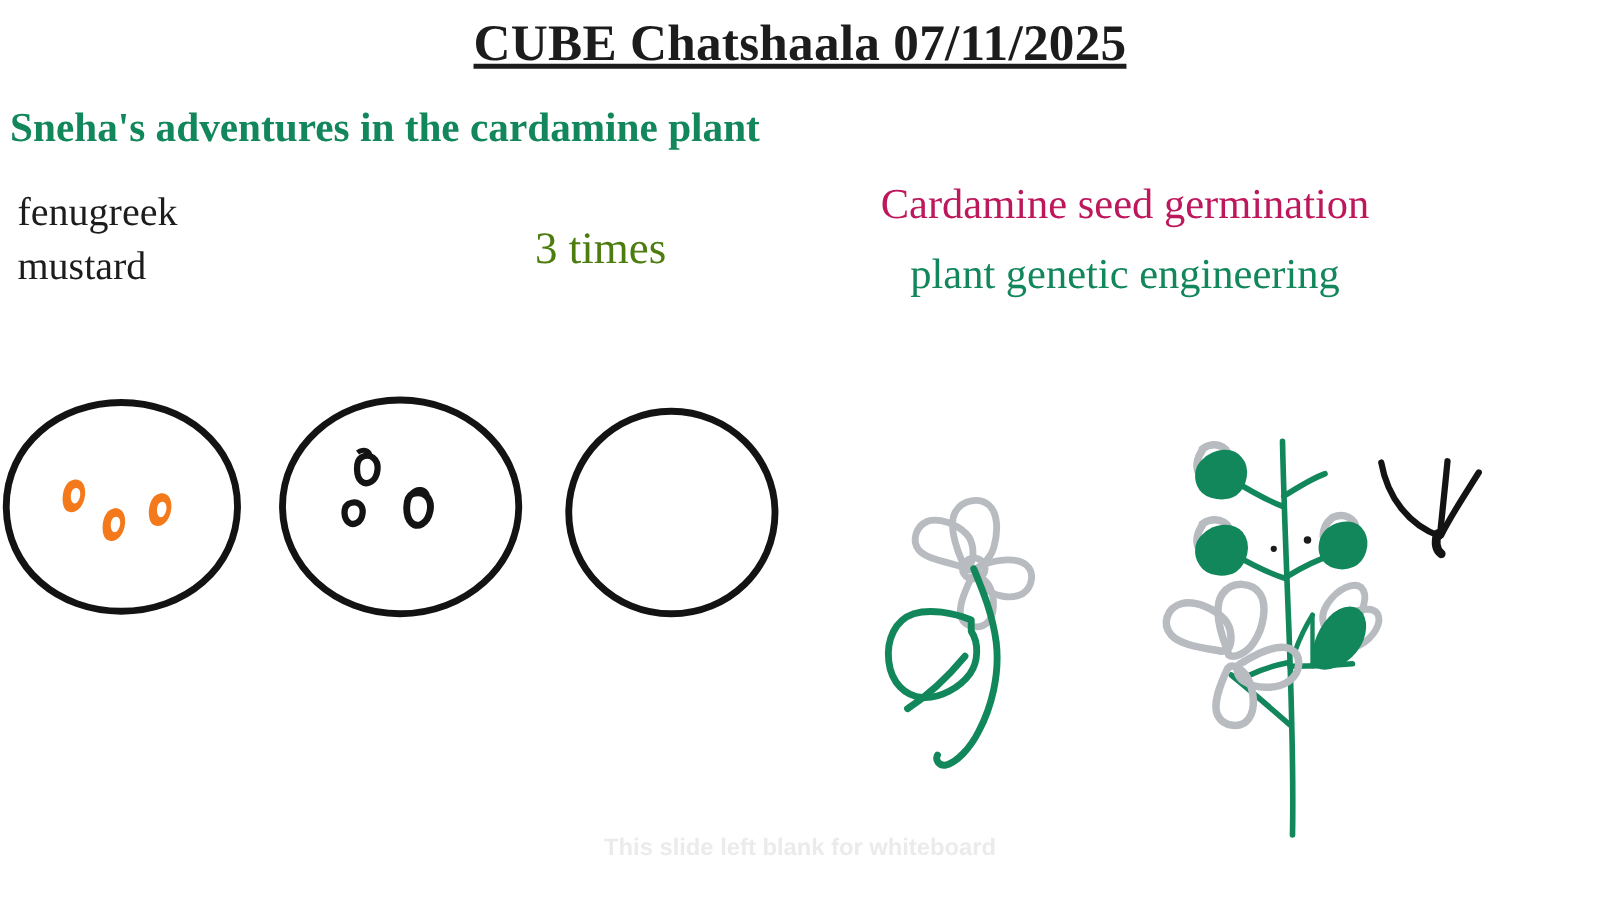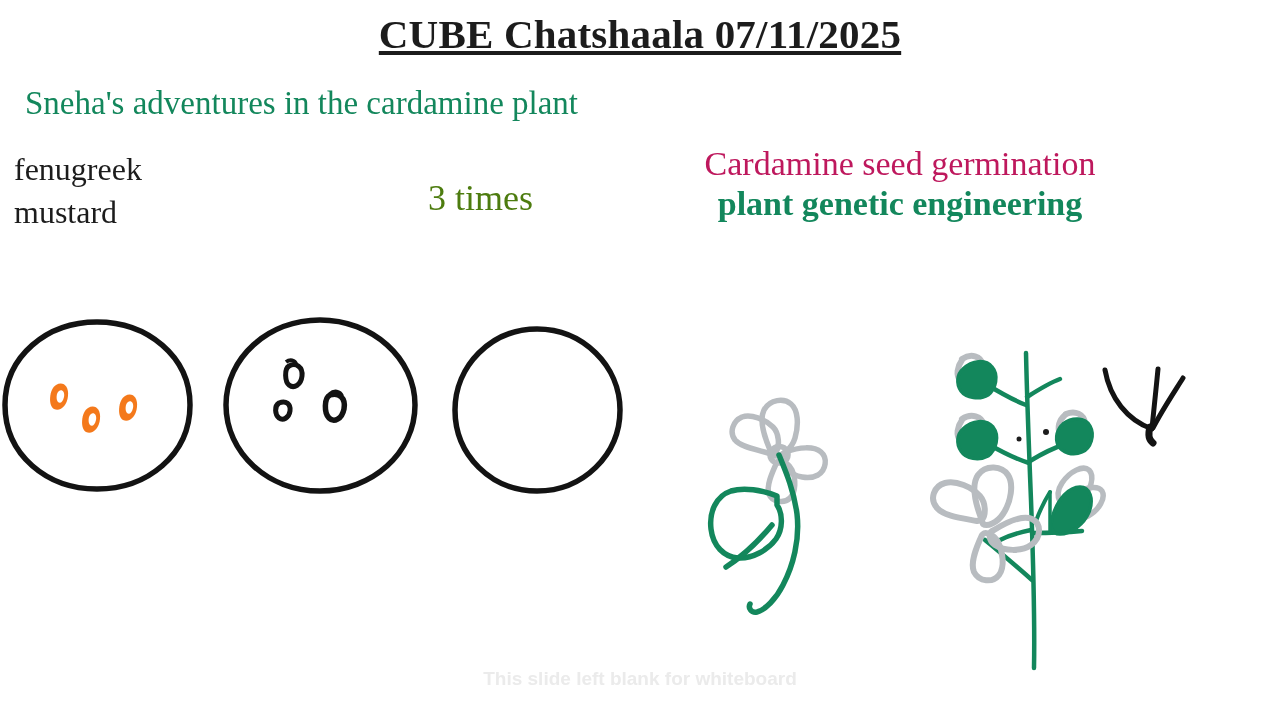--- a/index.html
+++ b/index.html
@@ -30,23 +30,23 @@
     text-align: center;
     font-size: 41px;
     font-weight: bold;
     letter-spacing: 0.2px;
     color: #1c1c1c;
     white-space: nowrap;
     text-decoration: underline;
   }
   #subtitle {
     position: absolute;
-    left: 25px; top: 85px;
+    left: 8px; top: 85px;
     font-size: 33px;
-    font-weight: normal;
+    font-weight: bold;
     color: #13875c;
     white-space: nowrap;
   }
 
   #species-list {
     position: absolute;
     left: 14px; top: 148px;
     font-size: 32px;
     line-height: 1.33;
     color: #1c1c1c;
@@ -68,25 +68,25 @@
     text-align: center;
   }
   #germination-heading {
     font-size: 34px;
     color: #be185d;
     line-height: 1.08;
     white-space: nowrap;
   }
   #genetic-engineering-heading {
     font-size: 34px;
-    font-weight: bold;
+    font-weight: normal;
     color: #13875c;
     line-height: 1.1;
     white-space: nowrap;
-    margin-top: 2px;
+    margin-top: 18px;
   }
   #by-label {
     font-size: 26px;
     color: #13875c;
     line-height: 1.0;
     white-space: nowrap;
   }
   #floral-dip-heading {
     font-size: 37px;
     font-weight: bold;

